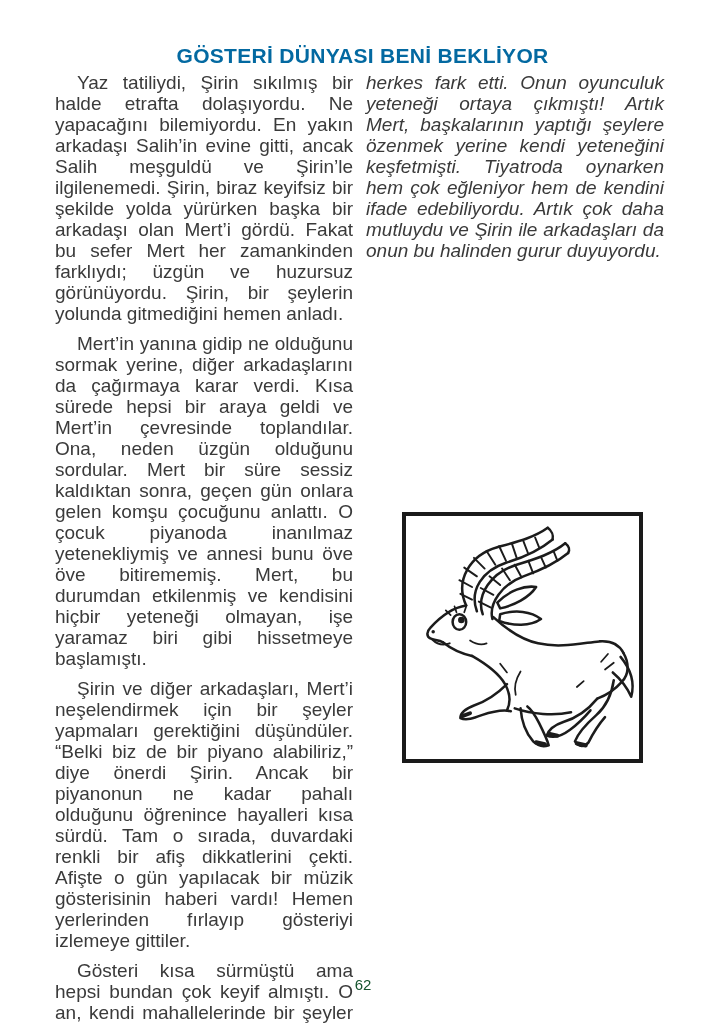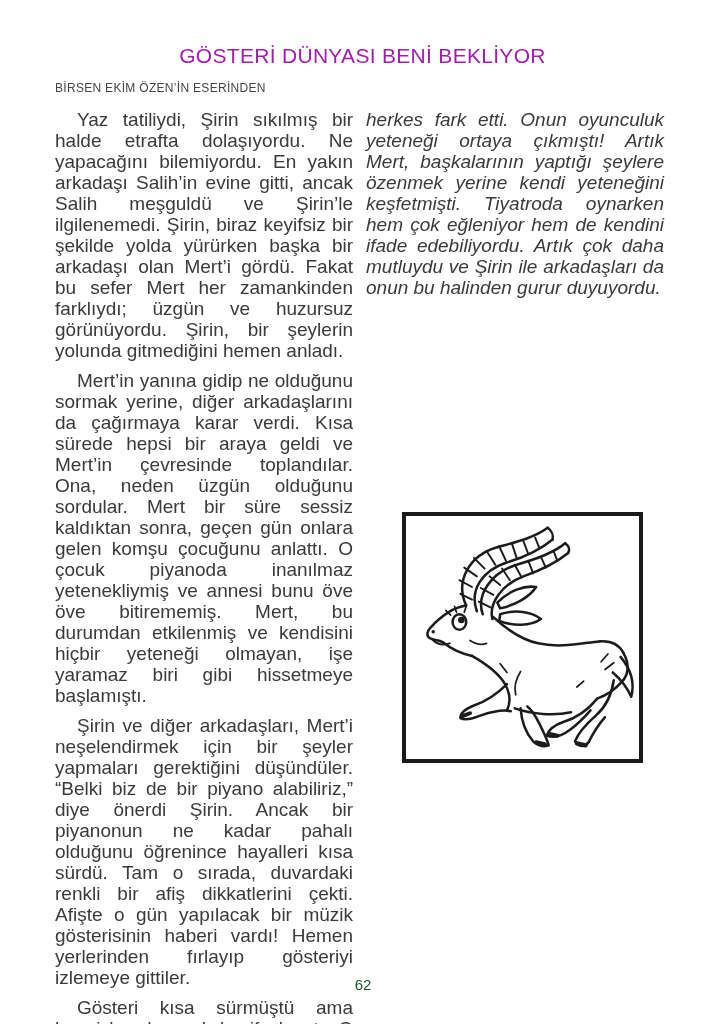--- a/index.html
+++ b/index.html
@@ -14,24 +14,24 @@
   .page {
     position: relative;
     width: 726px;
     height: 1024px;
     box-sizing: border-box;
     padding: 44px 56px 0 55px;
   }
   .title {
     text-align: center;
     font-size: 21px;
-    font-weight: normal;
-    color: #a21caf;
+    font-weight: bold;
+    color: #0369a1;
     letter-spacing: 0.3px;
-    margin: 0 0 13px 0;
+    margin: 0 0 4px 0;
   }
   .author {
     font-size: 15px;
     color: #414141;
     letter-spacing: 0.4px;
     margin: 0 0 8px 0;
   }
   .source {
     font-size: 12px;
     color: #454545;
@@ -82,21 +82,20 @@
     font-size: 15px;
     color: #14532d;
   }
 </style>
 </head>
 <body>
 
 <div class="page">
 
   <h1 class="title">GÖSTERİ DÜNYASI BENİ BEKLİYOR</h1>
-  <div class="source">BİRSEN EKİM ÖZEN’İN ESERİNDEN</div>
 
   <div class="columns">
     <div class="col">
       <p class="para">Yaz tatiliydi, Şirin sıkılmış bir halde etrafta dolaşıyordu. Ne yapacağını bilemiyordu. En yakın arkadaşı Salih’in evine gitti, ancak Salih meşguldü ve Şirin’le ilgilenemedi. Şirin, biraz keyifsiz bir şekilde yolda yürürken başka bir arkadaşı olan Mert’i gördü. Fakat bu sefer Mert her zamankinden farklıydı; üzgün ve huzursuz görünüyordu. Şirin, bir şeylerin yolunda gitmediğini hemen anladı.</p>
       <p class="para">Mert’in yanına gidip ne olduğunu sormak yerine, diğer arkadaşlarını da çağırmaya karar verdi. Kısa sürede hepsi bir araya geldi ve Mert’in çevresinde toplandılar. Ona, neden üzgün olduğunu sordular. Mert bir süre sessiz kaldıktan sonra, geçen gün onlara gelen komşu çocuğunu anlattı. O çocuk piyanoda inanılmaz yetenekliymiş ve annesi bunu öve öve bitirememiş. Mert, bu durumdan etkilenmiş ve kendisini hiçbir yeteneği olmayan, işe yaramaz biri gibi hissetmeye başlamıştı.</p>
       <p class="para">Şirin ve diğer arkadaşları, Mert’i neşelendirmek için bir şeyler yapmaları gerektiğini düşündüler. “Belki biz de bir piyano alabiliriz,” diye önerdi Şirin. Ancak bir piyanonun ne kadar pahalı olduğunu öğrenince hayalleri kısa sürdü. Tam o sırada, duvardaki renkli bir afiş dikkatlerini çekti. Afişte o gün yapılacak bir müzik gösterisinin haberi vardı! Hemen yerlerinden fırlayıp gösteriyi izlemeye gittiler.</p>
       <p class="para">Gösteri kısa sürmüştü ama hepsi bundan çok keyif almıştı. O an, kendi mahallelerinde bir şeyler yapabileceklerini fark ettiler. “Neden biz de bir tiyatro oyunu sergilemiyoruz?” diye heyecanla konuştular. Karar verilmişti. Günlerce prova yaptılar, rollerini ezberlediler ve kendi kıyafetlerini tasarladılar. Nihayet mahallede büyük bir tiyatro gösterisi düzenlediler ve herkesin beğenisini kazandılar.</p>
 
     </div>
     <div class="col">

